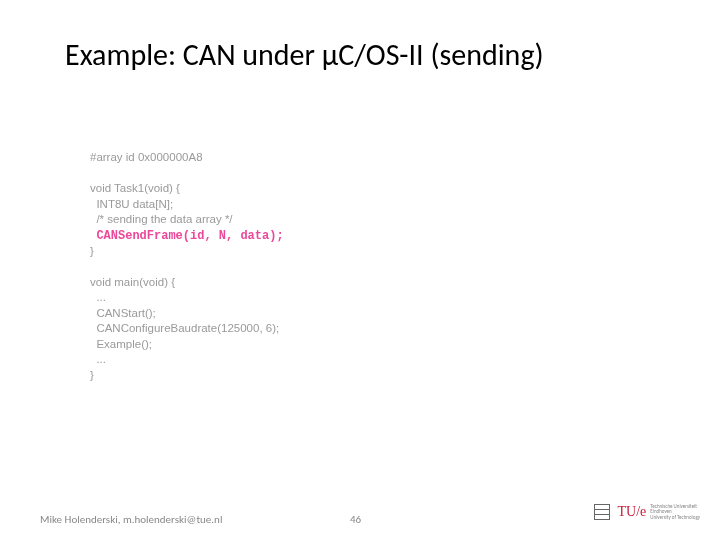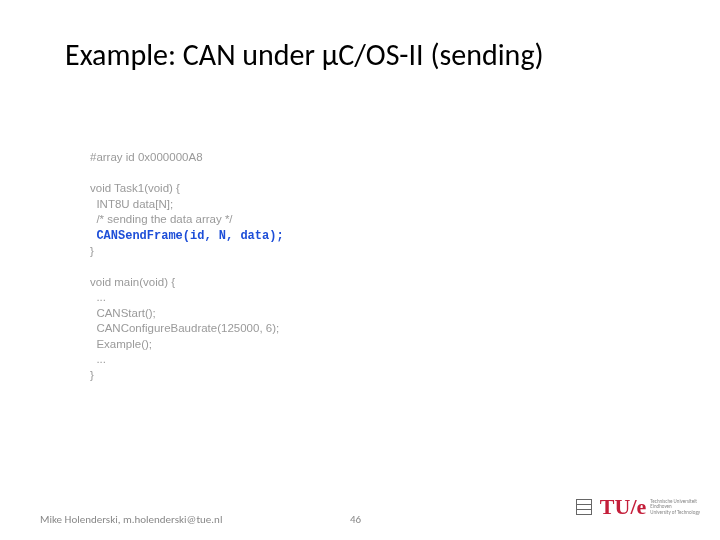--- a/index.html
+++ b/index.html
@@ -32,21 +32,21 @@
     top: 150px;
     left: 90px;
     font-size: 11.5px;
     line-height: 1.35;
     color: #9a9a9a;
     white-space: pre;
     font-family: Arial, sans-serif;
   }
   .code .hi {
     font-family: "Courier New", monospace;
-    color: #1d4ed8;
+    color: #ec4899;
     font-weight: bold;
     font-size: 12px;
   }
   .footer {
     position: absolute;
     bottom: 14px;
     left: 0;
     right: 0;
     height: 20px;
   }
@@ -81,23 +81,23 @@
   }
   .tue-icon::before, .tue-icon::after {
     content: "";
     position: absolute;
     background: #666;
   }
   .tue-icon::before { top: 4px; left: 0; right: 0; height: 1px; }
   .tue-icon::after { top: 9px; left: 0; right: 0; height: 1px; }
   .tue-text {
     font-family: Georgia, serif;
-    font-size: 22px;
+    font-size: 14px;
     color: #c41e3a;
-    font-weight: bold;
+    font-weight: normal;
   }
   .tue-sub {
     font-size: 5px;
     color: #888;
     margin-left: 4px;
     line-height: 1.1;
   }
 </style>
 </head>
 <body>

